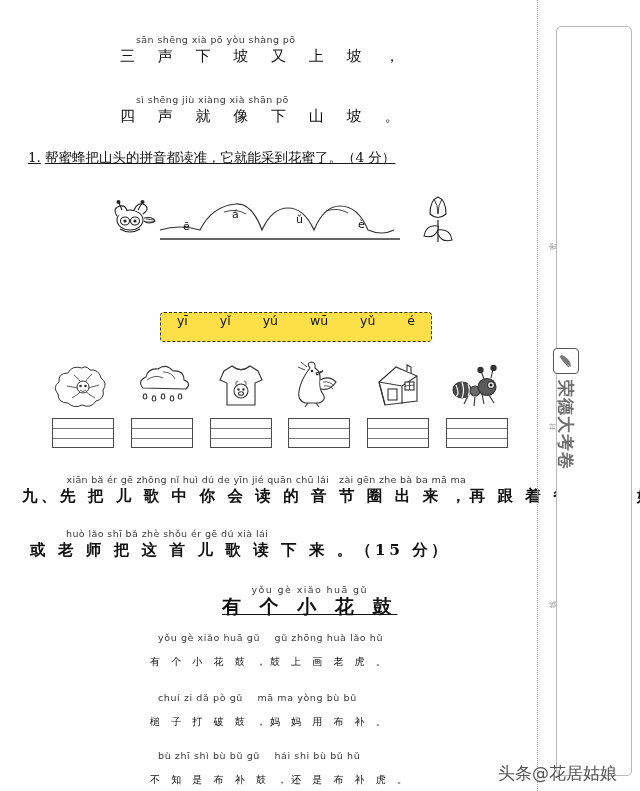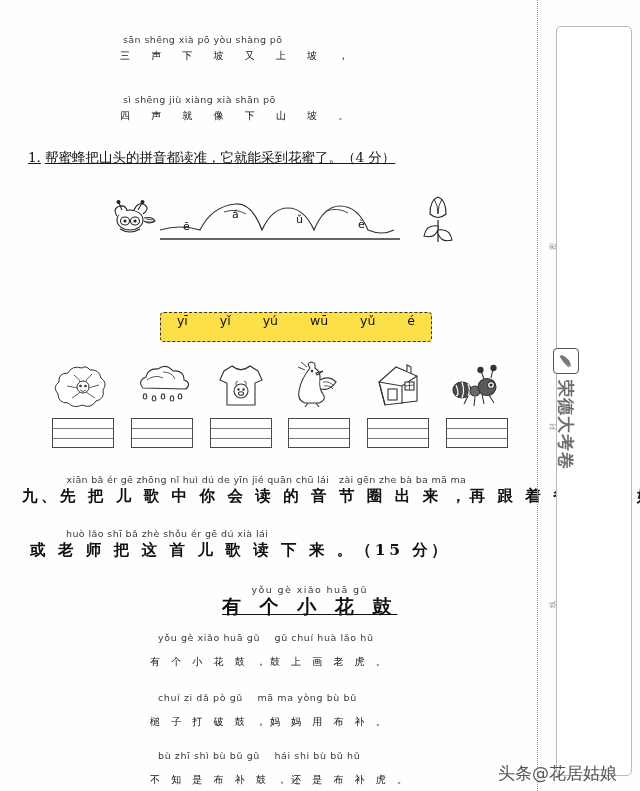--- a/index.html
+++ b/index.html
@@ -42,22 +42,22 @@
     color: #111;
     white-space: pre;
   }
 
   
   .abs { position: absolute; }
 
   
   #couplet-1 { left: 120px; top: 34px; }
   #couplet-2 { left: 120px; top: 94px; }
-  .couplet .pinyin { margin-left: 3px; }
-  .couplet .hanzi { letter-spacing: 9px; font-size: 10px; }
+  .couplet .pinyin { margin-left: 16px; }
+  .couplet .hanzi { letter-spacing: 9px; font-size: 15px; }
 
   
   #q1 { left: 28px; top: 148px; text-decoration: underline; }
   #q1 .qnum { margin-right: 4px; }
 
   
   #illus1 { left: 100px; top: 186px; width: 370px; height: 62px; }
 
   
   #q2 { left: 28px; top: 268px; }
@@ -385,21 +385,21 @@
     <div class="pinyin">huò lǎo shī bǎ zhè shǒu ér gē dú xià lái</div>
     <div class="hanzi">或 老 师 把 这 首 儿 歌 读 下 来 。（15 分）</div>
   </div>
 
   <div class="abs" id="poem-title">
     <div class="pinyin">yǒu gè xiǎo huā gǔ</div>
     <div class="hanzi">有 个 小 花 鼓</div>
   </div>
 
   <div class="abs poem-line" id="poem-l1">
-    <div class="pinyin">yǒu gè xiǎo huā gǔ    gǔ chuí huà lǎo hǔ</div>
+    <div class="pinyin">yǒu gè xiǎo huā gǔ    gǔ zhōng huà lǎo hǔ</div>
     <div class="hanzi">有 个 小 花 鼓 ，鼓 上 画 老 虎 。</div>
   </div>
   <div class="abs poem-line" id="poem-l2">
     <div class="pinyin">chuí zi dǎ pò gǔ    mā ma yòng bù bǔ</div>
     <div class="hanzi">槌 子 打 破 鼓 ，妈 妈 用 布 补 。</div>
   </div>
   <div class="abs poem-line" id="poem-l3">
     <div class="pinyin">bù zhī shì bù bǔ gǔ    hái shi bù bǔ hǔ</div>
     <div class="hanzi">不 知 是 布 补 鼓 ，还 是 布 补 虎 。</div>
   </div>

